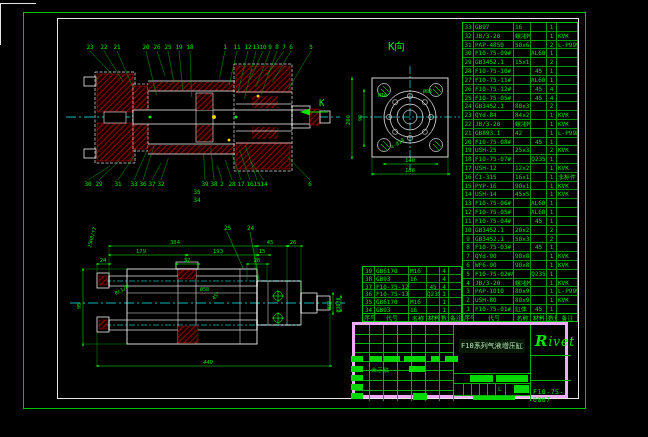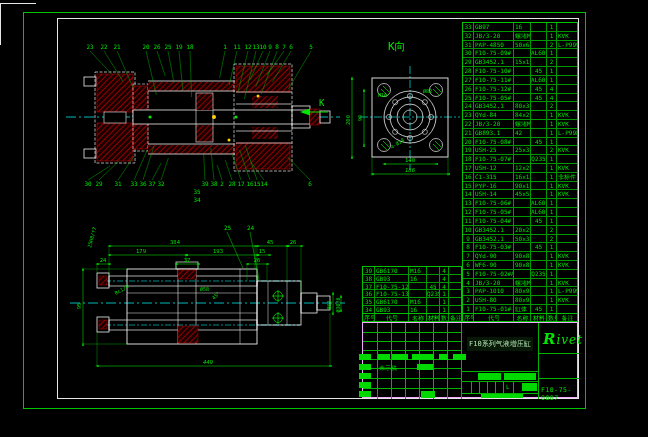--- a/index.html
+++ b/index.html
@@ -654,21 +654,21 @@
     </div>
   <div id="hdr-right" class="hdr" style="left:462px;top:313px;width:116px;height:9px;grid-template-columns:11px 40px 17px 16px 10px 20px;">
       <div class="bc">序号</div>
       <div class="bc">代号</div>
       <div class="bc">名称</div>
       <div class="bc">材料</div>
       <div class="bc">数量</div>
       <div class="bc">备注</div>
     </div>
 
-  <div class="abs" style="left:362px;top:322px;width:216px;height:76px;border:1px solid #f0abfc;box-sizing:border-box;">
+  <div class="abs" style="left:352px;top:322px;width:216px;height:76px;border:3px solid #f0abfc;box-sizing:border-box;">
 
     <div class="gline" style="left:98px;top:0;width:1px;height:76px;"></div>
     <div class="gline" style="left:175px;top:0;width:1px;height:76px;"></div>
 
     <div class="gline" style="left:0;top:9px;width:98px;height:1px;"></div>
     <div class="gline" style="left:0;top:18px;width:98px;height:1px;"></div>
     <div class="gline" style="left:0;top:27px;width:98px;height:1px;"></div>
     <div class="gline" style="left:0;top:36px;width:98px;height:1px;"></div>
     <div class="gline" style="left:0;top:45px;width:98px;height:1px;"></div>
     <div class="gline" style="left:0;top:55px;width:98px;height:1px;"></div>

